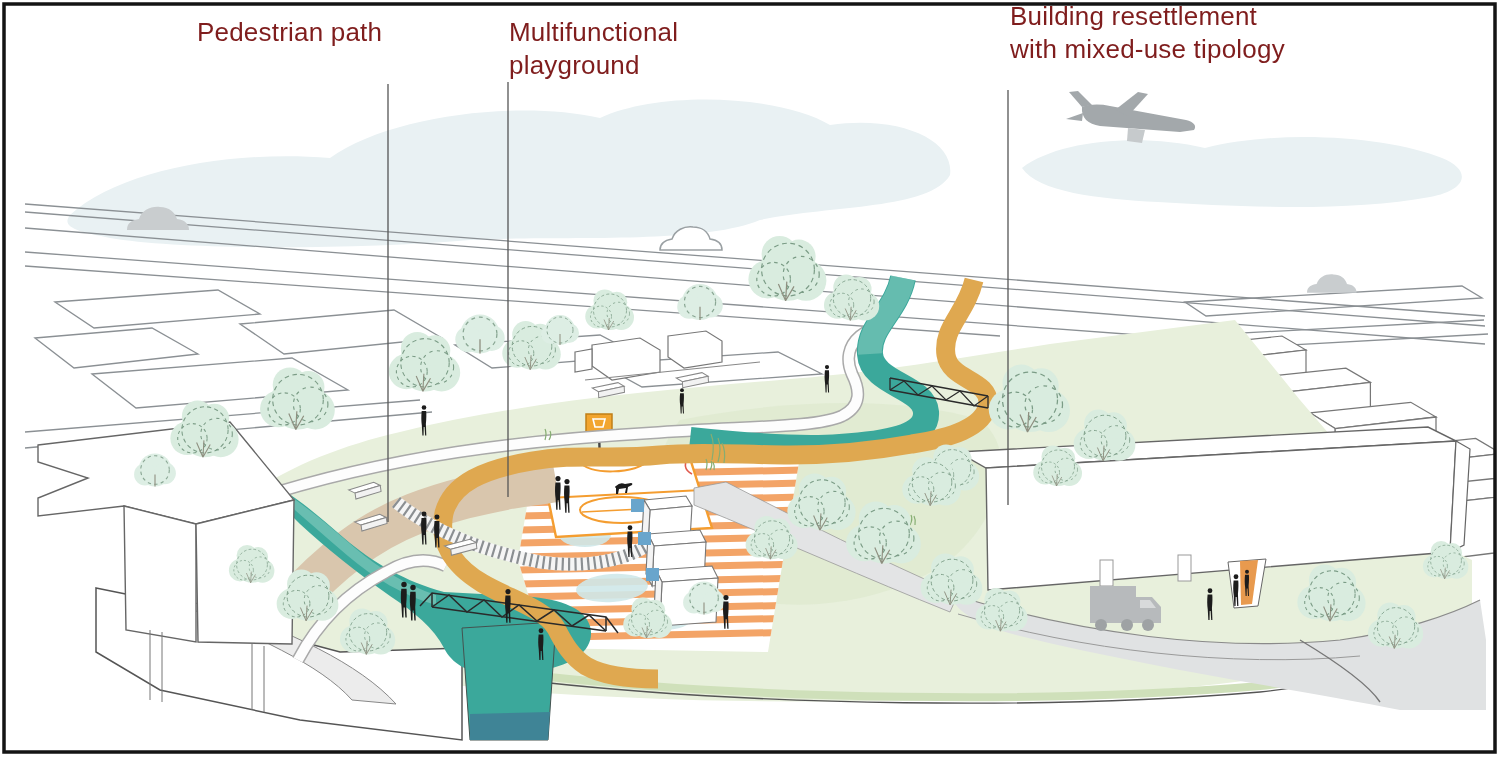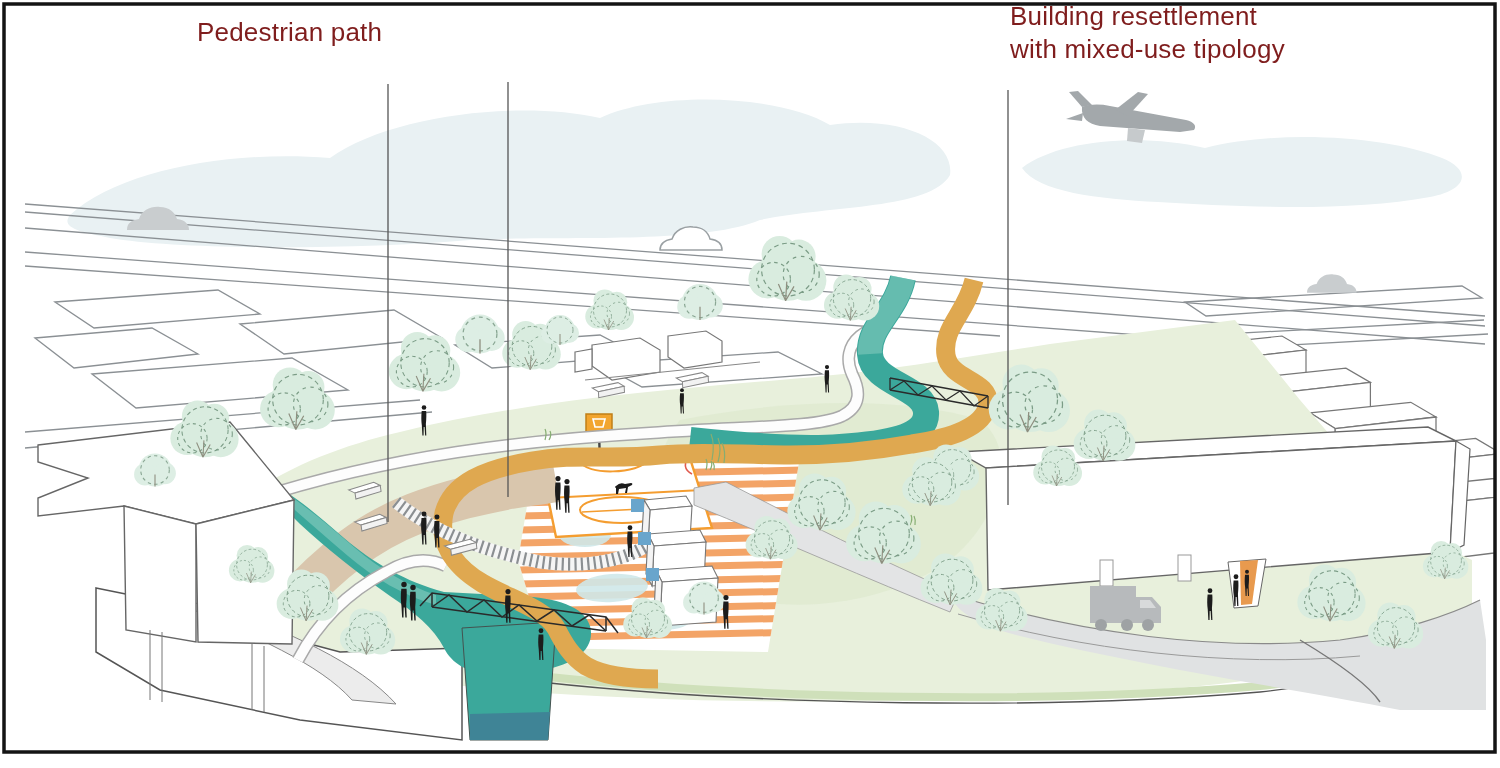--- a/index.html
+++ b/index.html
@@ -332,15 +332,17 @@
       <line x1="388" y1="84" x2="388" y2="522"></line>
       <line x1="508" y1="82" x2="508" y2="497"></line>
       <line x1="1008" y1="90" x2="1008" y2="505"></line>
     </g>
   </g>
 
   <rect x="4" y="4" width="1491" height="748" fill="none" stroke="#141414" stroke-width="3.5"></rect>
 </svg>
 
 <div class="anno" style="left:197px;top:16px;">Pedestrian path</div>
+<div class="anno" style="left:509px;top:16px;">Multifunctional
+playground</div>
 <div class="anno" style="left:1010px;top:0;">Building resettlement
 with mixed-use tipology</div>
 </div>
 
 </body></html>

